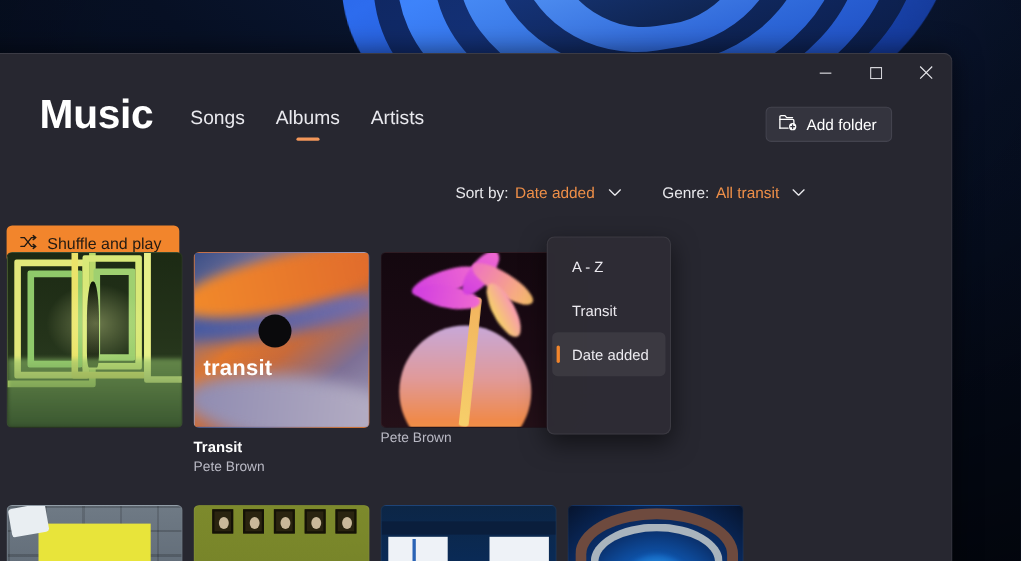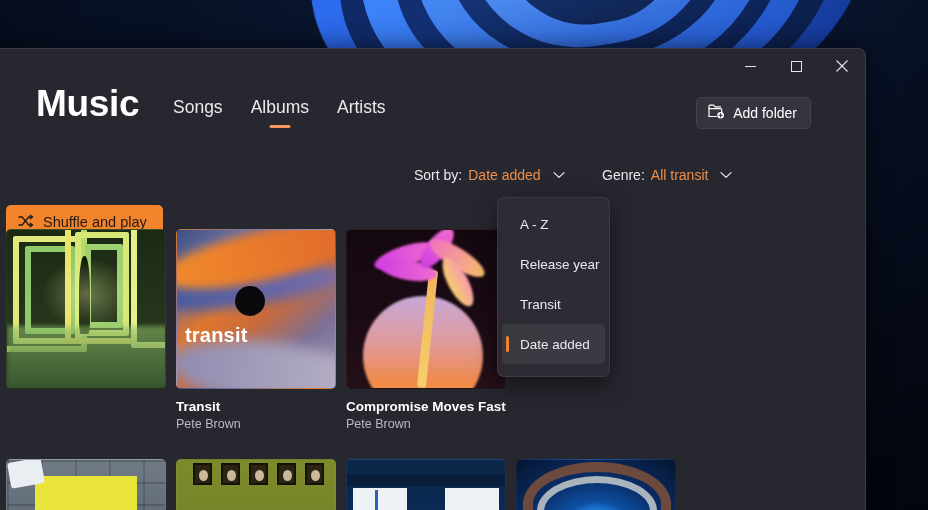--- a/index.html
+++ b/index.html
@@ -203,21 +203,21 @@
   .b-a4 { background: radial-gradient(circle at 50% 62%, #2aa0f0 0%, #1060c0 34%, #0a2f6a 62%, #06142e 100%); }
   .b-a4 .arc { position:absolute; left:6px; top:2px; width:148px; height:84px;
     border-radius: 50% 50% 0 0; border: 10px solid #6e4a3e; border-bottom: none; }
   .b-a4 .arc2 { position:absolute; left:20px; top:16px; width:120px; height:70px;
     border-radius: 50% 50% 0 0; border: 7px solid #a9b4bd; border-bottom: none; }
   .b-a4 .core { position:absolute; left:44px; top:44px; width:72px; height:72px;
     border-radius:50%; background: radial-gradient(circle,#bfe4ff,#2b9ef5 40%,#0c4fa8 80%); filter: blur(2px); }
 
   
   #sort-dropdown {
-    position: absolute; left: 497px; top: 197px;
+    position: absolute; left: 497px; top: 215px;
     width: 113px; height: 180px;
     background: rgba(46,44,52,0.96);
     border: 1px solid rgba(255,255,255,0.07);
     border-radius: 7px;
     box-shadow: 0 8px 22px rgba(0,0,0,0.52);
     padding: 6px 4px;
     backdrop-filter: blur(18px);
   }
   .menu-item {
     position: relative; height: 40px;
@@ -375,21 +375,20 @@
       <div class="card">
         <div class="art a4">
           <div class="sun"></div>
           <div class="trunk"></div>
           <div class="frond f1"></div>
             <div class="frond f2"></div>
             <div class="frond f3"></div>
           <div class="frond f4"></div>
             <div class="frond f5"></div>
         </div>
-        <div class="card-title">Compromise Moves Fast</div>
         <div class="card-sub">Pete Brown</div>
       </div>
     </div>
 
     <div class="row" style="top:262px;">
       <div class="card">
         <div class="art b-a1">
           <div class="wall"></div>
             <div class="yellow"></div>
           <div class="cam"></div>
@@ -434,23 +433,19 @@
   </div>
 </div>
 
 <div id="sort-dropdown">
   <div class="menu-item">
 
     <span>A - Z</span>
   </div>
   <div class="menu-item">
 
-    <span>Release year</span>
-  </div>
-  <div class="menu-item">
-
     <span>Transit</span>
   </div>
   <div class="menu-item selected">
     <span class="ind"></span>
     <span>Date added</span>
   </div>
 </div>
 
 </body></html>

